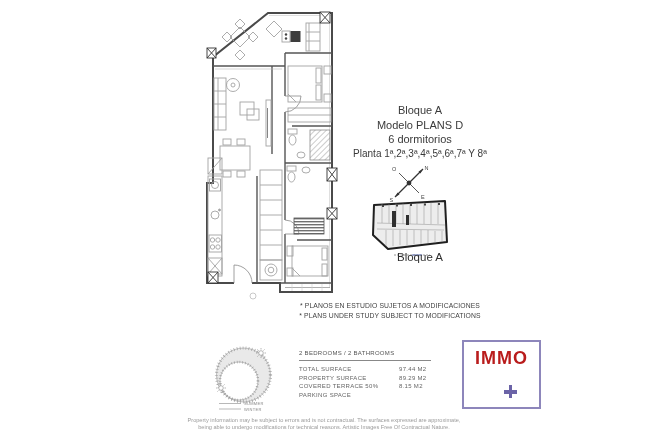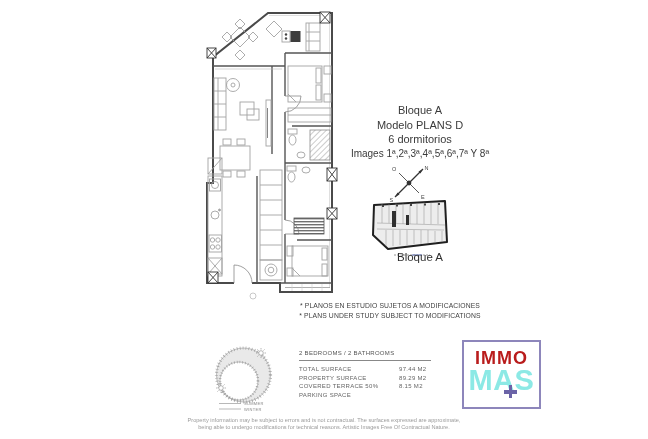--- a/index.html
+++ b/index.html
@@ -209,21 +209,21 @@
       <rect x="26" y="264" width="10" height="11"></rect>
         <path d="M26,264 L36,275 M36,264 L26,275" fill="none"></path>
     </g>
     <circle cx="71" cy="288" r="3" fill="none" stroke="#bbb" stroke-width="0.8"></circle>
   </svg>
 
   <div class="title-block">
     <div>Bloque A</div>
     <div>Modelo PLANS D</div>
     <div>6 dormitorios</div>
-    <div class="floors">Images 1ª,2ª,3ª,4ª,5ª,6ª,7ª Y 8ª</div>
+    <div class="floors">Planta 1ª,2ª,3ª,4ª,5ª,6ª,7ª Y 8ª</div>
   </div>
 
   <svg class="compass" viewBox="0 0 46 46">
     <line x1="9" y1="37" x2="37" y2="9" stroke="#333" stroke-width="1.3"></line>
     <line x1="13" y1="13" x2="33" y2="33" stroke="#444" stroke-width="0.9"></line>
     <polygon points="37,9 32.5,11.5 34.5,13.5" fill="#333"></polygon>
     <polygon points="9,37 13.5,34.5 11.5,32.5" fill="#333"></polygon>
     <circle cx="23" cy="23" r="2.4" fill="#333"></circle>
     <g font-family="Liberation Sans, sans-serif" font-size="5.5" fill="#444">
       <text x="38.5" y="9.5">N</text>
@@ -299,21 +299,20 @@
       <span class="tbl-value">8.15 M2</span>
     </div>
     <div class="tbl-row">
       <span class="tbl-label">PARKING SPACE</span>
       <span class="tbl-value"></span>
     </div>
   </div>
 
   <div class="logo-box">
     <div class="logo-top">IMMO</div>
-    <div class="logo-bottom">MAS</div>
     <span class="logo-plus"></span>
   </div>
 
   <div class="fine-print">
     <div>Property information may be subject to errors and is not contractual. The surfaces expressed are approximate,</div>
     <div>being able to undergo modifications for technical reasons. Artistic Images Free Of Contractual Nature.</div>
   </div>
 
 </div>
 

